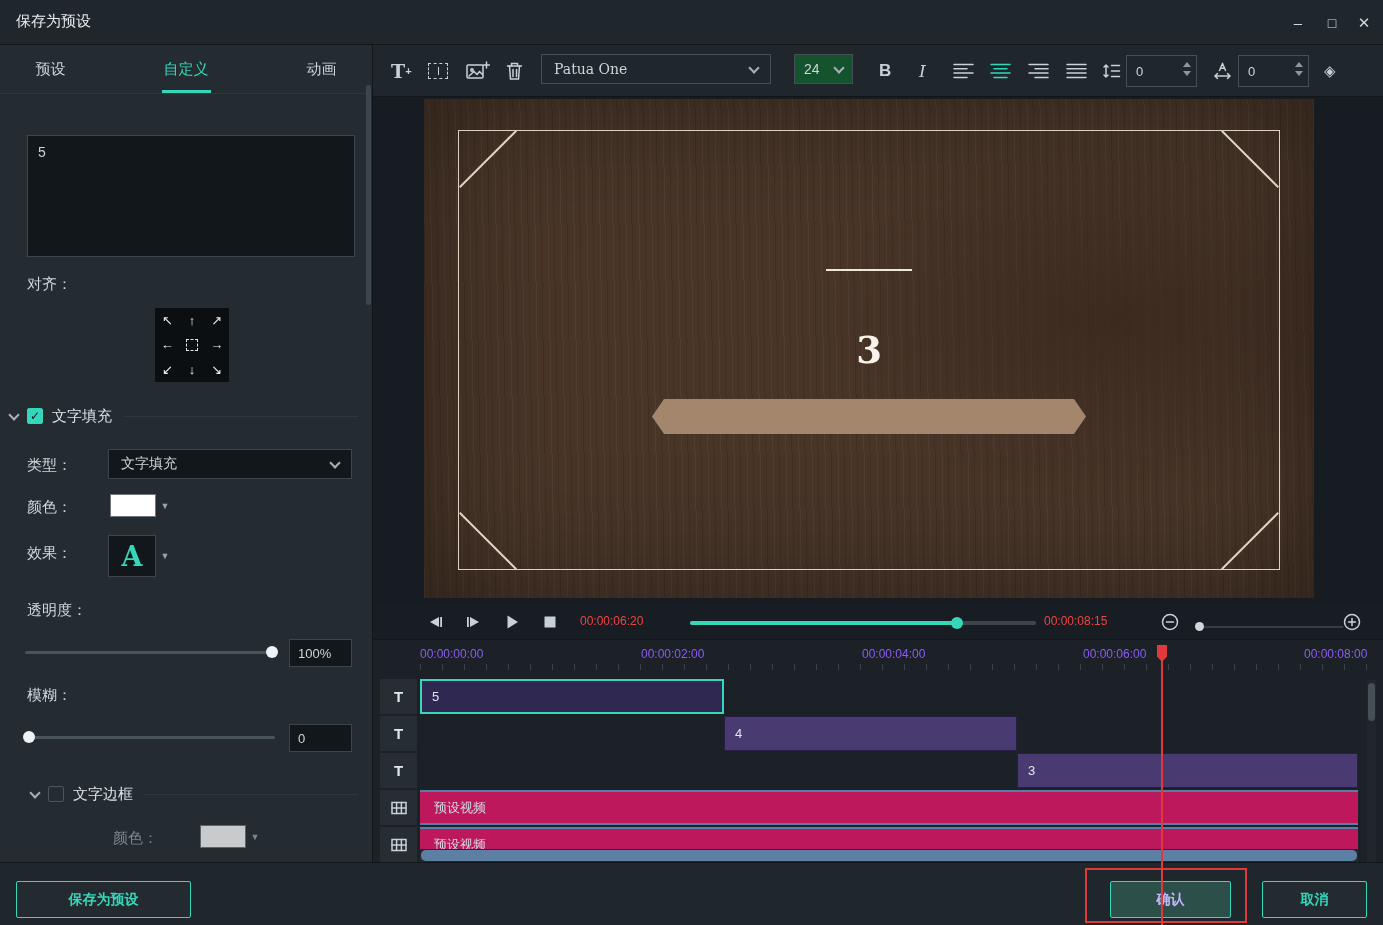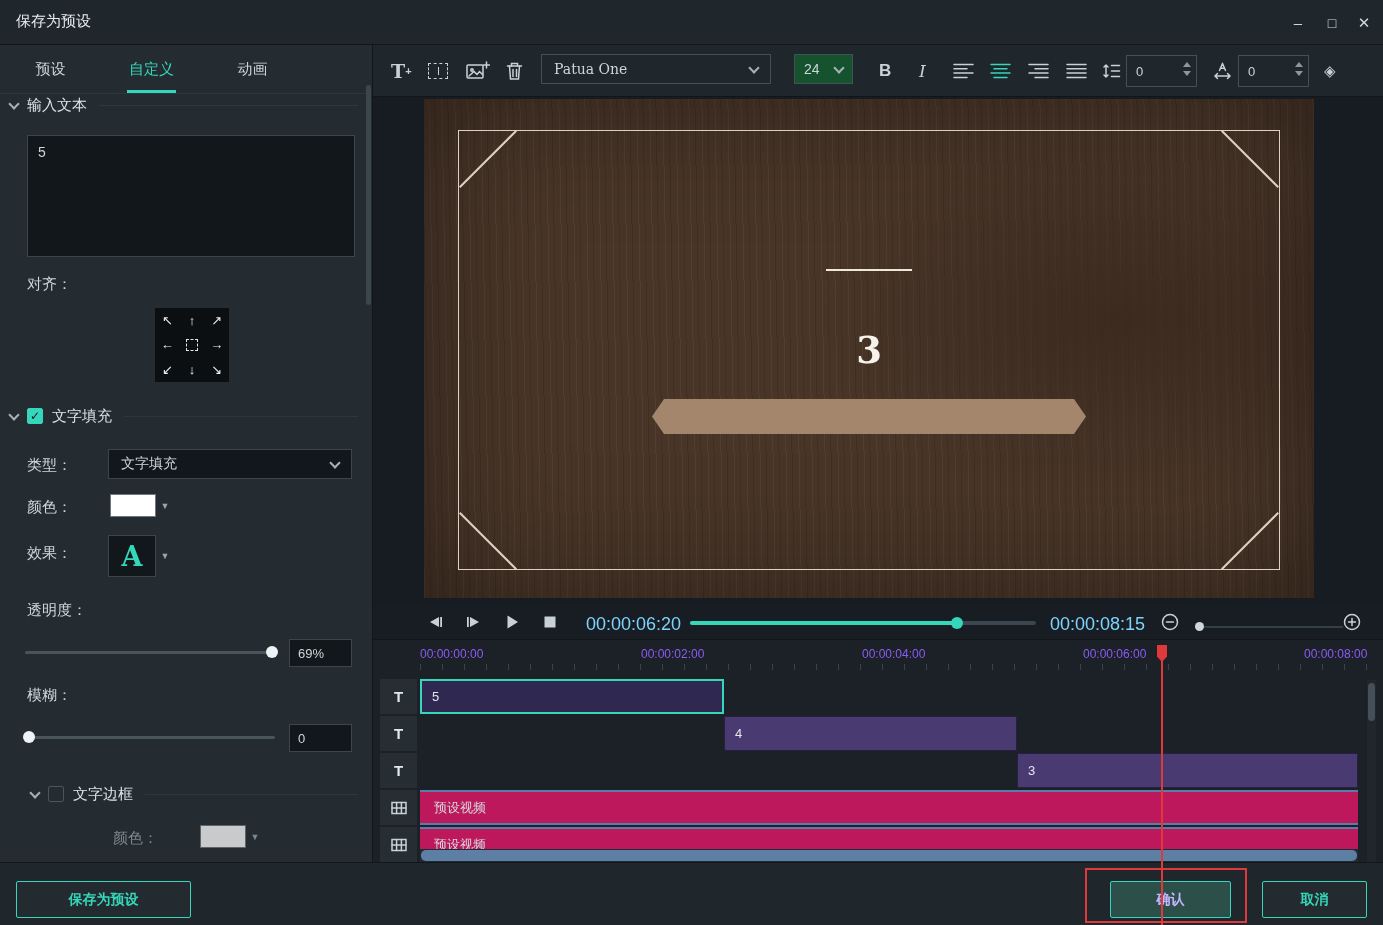--- a/index.html
+++ b/index.html
@@ -7,21 +7,21 @@
 body{font-family:"Liberation Sans","DejaVu Sans",sans-serif;}
 .app{position:relative;width:1383px;height:925px;background:#1d2428;overflow:hidden;color:#ced7db;font-size:14px;}
 
 
 .titlebar{position:absolute;left:0;top:0;width:100%;height:45px;background:#20272c;border-bottom:1px solid #121619;z-index:5;}
 .titlebar .title{position:absolute;left:16px;top:12px;font-size:15px;color:#e6ecef;}
 .winbtn{position:absolute;top:0;width:34px;height:45px;display:flex;align-items:center;justify-content:center;color:#cfd8dc;font-size:15px;cursor:pointer;}
 
 
 .sidebar{position:absolute;left:0;top:45px;width:373px;height:817px;background:#242b31;border-right:1px solid #11161a;}
-.tabs{position:absolute;top:0;left:0;width:100%;height:49px;border-bottom:1px solid #2e373d;display:flex;}
+.tabs{position:absolute;top:0;left:0;width:100%;height:49px;border-bottom:1px solid #2e373d;display:flex;justify-content:space-between;}
 .tab{width:101px;display:flex;align-items:center;justify-content:center;font-size:15px;color:#ccd5d9;position:relative;cursor:pointer;}
 .tab.active{color:#35d6ba;}
 .tab.active::after{content:"";position:absolute;bottom:0;left:26px;right:26px;height:3px;background:#35d6ba;}
 .sec{position:absolute;left:0;width:100%;height:26px;display:flex;align-items:center;padding-left:10px;font-size:15px;color:#dde4e8;cursor:pointer;}
 .sec .chv{margin-right:9px;}
 .sec .line{flex:1;height:1px;background:#2e373d;margin:0 14px 0 12px;}
 .chv{width:8px;height:8px;border-right:2px solid #a7b1b7;border-bottom:2px solid #a7b1b7;transform:rotate(45deg);display:inline-block;flex:none;}
 .cb{width:16px;height:16px;border:1px solid #4a555c;border-radius:2px;margin-right:9px;display:inline-flex;align-items:center;justify-content:center;font-size:12px;line-height:1;color:#10161a;flex:none;cursor:pointer;}
 .cb.checked{background:#35d6ba;border-color:#35d6ba;font-weight:bold;}
 .textbox{position:absolute;left:27px;top:90px;width:328px;height:122px;background:#11171b;border:1px solid #3a454c;color:#ccd5d9;font-size:14px;padding:8px 10px;resize:none;outline:none;font-family:inherit;}
@@ -75,21 +75,21 @@
 .frame{position:absolute;left:34px;top:31px;width:822px;height:440px;border:1px solid #ddd2c2;}
 .corner{position:absolute;width:80px;height:2px;background:#ddd2c2;}
 .dashline{position:absolute;left:50%;margin-left:-43px;top:138px;width:86px;height:2px;background:#efe8da;}
 .bignum{position:absolute;left:0;top:197px;width:100%;text-align:center;font-size:37px;font-weight:bold;color:#f7f3ea;font-family:"DejaVu Serif",serif;}
 .banner{position:absolute;left:50%;margin-left:-217px;top:268px;width:434px;height:35px;background:#a3866b;
  clip-path:polygon(0 50%,12px 0,calc(100% - 12px) 0,100% 50%,calc(100% - 12px) 100%,12px 100%);}
 
 
 .playbar{position:absolute;left:373px;top:605px;width:1010px;height:35px;background:#171d22;border-bottom:1px solid #121619;}
 .pbico{position:absolute;top:50%;transform:translateY(-50%);cursor:pointer;display:flex;}
-.ptime{position:absolute;top:9px;font-size:18px;color:#7dd3fc;margin-left:6px;}
+.ptime{position:absolute;top:9px;font-size:12px;color:#ef4444;}
 .ptrack{position:absolute;left:317px;top:16px;width:346px;height:4px;background:#3c464e;border-radius:2px;cursor:pointer;}
 .pfill{position:absolute;left:0;top:0;height:4px;background:#35d6ba;border-radius:2px;}
 .pknob{position:absolute;top:-4px;width:12px;height:12px;border-radius:50%;background:#35d6ba;cursor:pointer;}
 .zoomtrack{position:absolute;left:822px;top:21px;width:148px;height:2px;background:#343e45;}
 .zoomdot{position:absolute;left:822px;top:17px;width:9px;height:9px;border-radius:50%;background:#cfd7db;cursor:pointer;}
 
 
 .timeline{position:absolute;left:373px;top:640px;width:1010px;height:222px;background:#1b2126;overflow:hidden;}
 .rlabel{position:absolute;top:7px;font-size:12px;color:#8b5cf6;white-space:nowrap;cursor:default;}
 .ticks{position:absolute;left:47px;top:24px;width:963px;height:6px;background:repeating-linear-gradient(90deg,#39434b 0 1px,transparent 1px 22px);cursor:pointer;}
@@ -132,25 +132,20 @@
           <span>预设</span>
         </div>
       <div class="tab active">
           <span>自定义</span>
         </div>
       <div class="tab">
           <span>动画</span>
         </div>
     </div>
 
-    <div class="sec" style="top:47px;">
-      <span class="chv" style="margin-top:-3px;"></span>
-      <span>输入文本</span>
-      <span class="line"></span>
-    </div>
     <textarea class="textbox" spellcheck="false" style="">5</textarea>
 
     <span class="slabel" style="top:230px;">对齐：</span>
     <div class="aligngrid">
       <span class="cell">↖</span>
       <span class="cell">↑</span>
       <span class="cell">↗</span>
       <span class="cell">←</span>
       <span class="cell">
           <i class="center-ico"></i>
@@ -183,21 +178,21 @@
     <span class="slabel" style="top:499px;">效果：</span>
     <div class="effectbox">
       <span class="effectA">A</span>
       <span class="swbtn">▼</span>
     </div>
 
     <span class="slabel" style="top:556px;">透明度：</span>
     <div class="slider" style="left:25px;top:606px;width:250px;">
       <span class="knob" style="right:-3px;"></span>
     </div>
-    <div class="valbox" style="left:289px;top:594px;">69%</div>
+    <div class="valbox" style="left:289px;top:594px;">100%</div>
 
     <span class="slabel" style="top:641px;">模糊：</span>
     <div class="slider" style="left:25px;top:691px;width:250px;">
       <span class="knob" style="left:-2px;"></span>
     </div>
     <div class="valbox" style="left:289px;top:679px;">0</div>
 
     <div class="sec" style="top:736px;padding-left:31px;">
       <span class="chv" style="margin-top:-3px;"></span>
       <span class="cb"></span>

